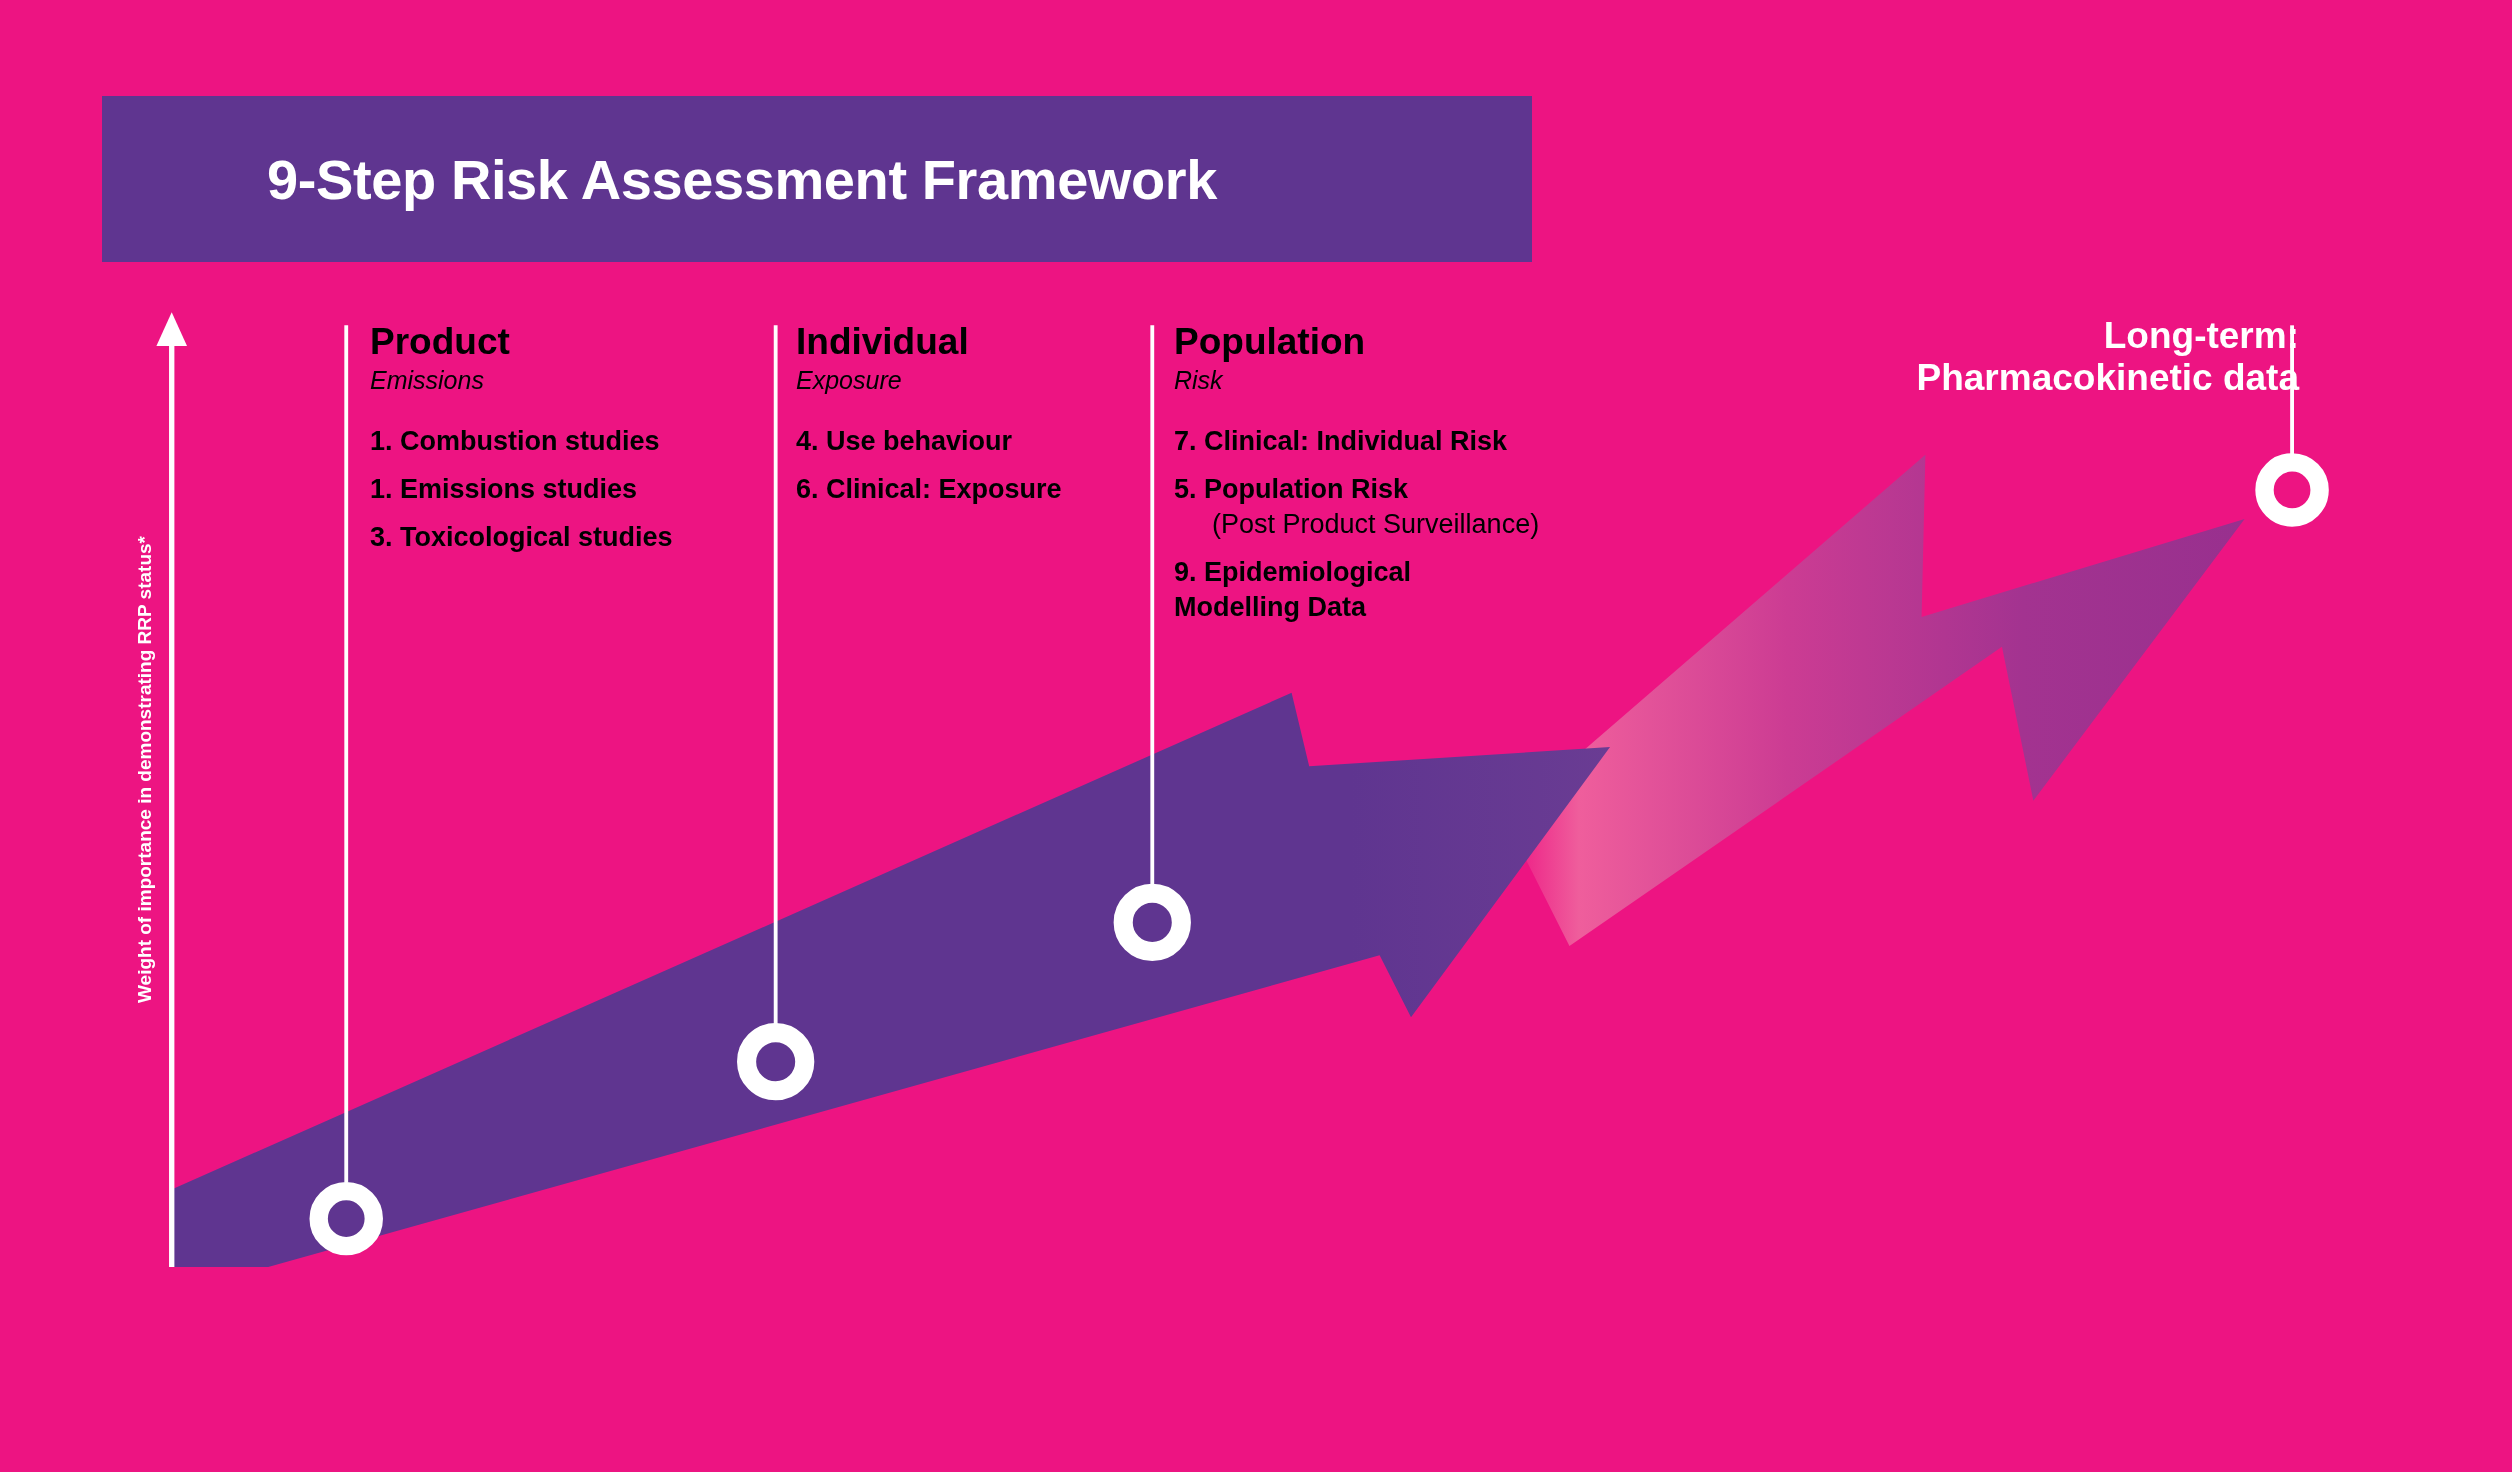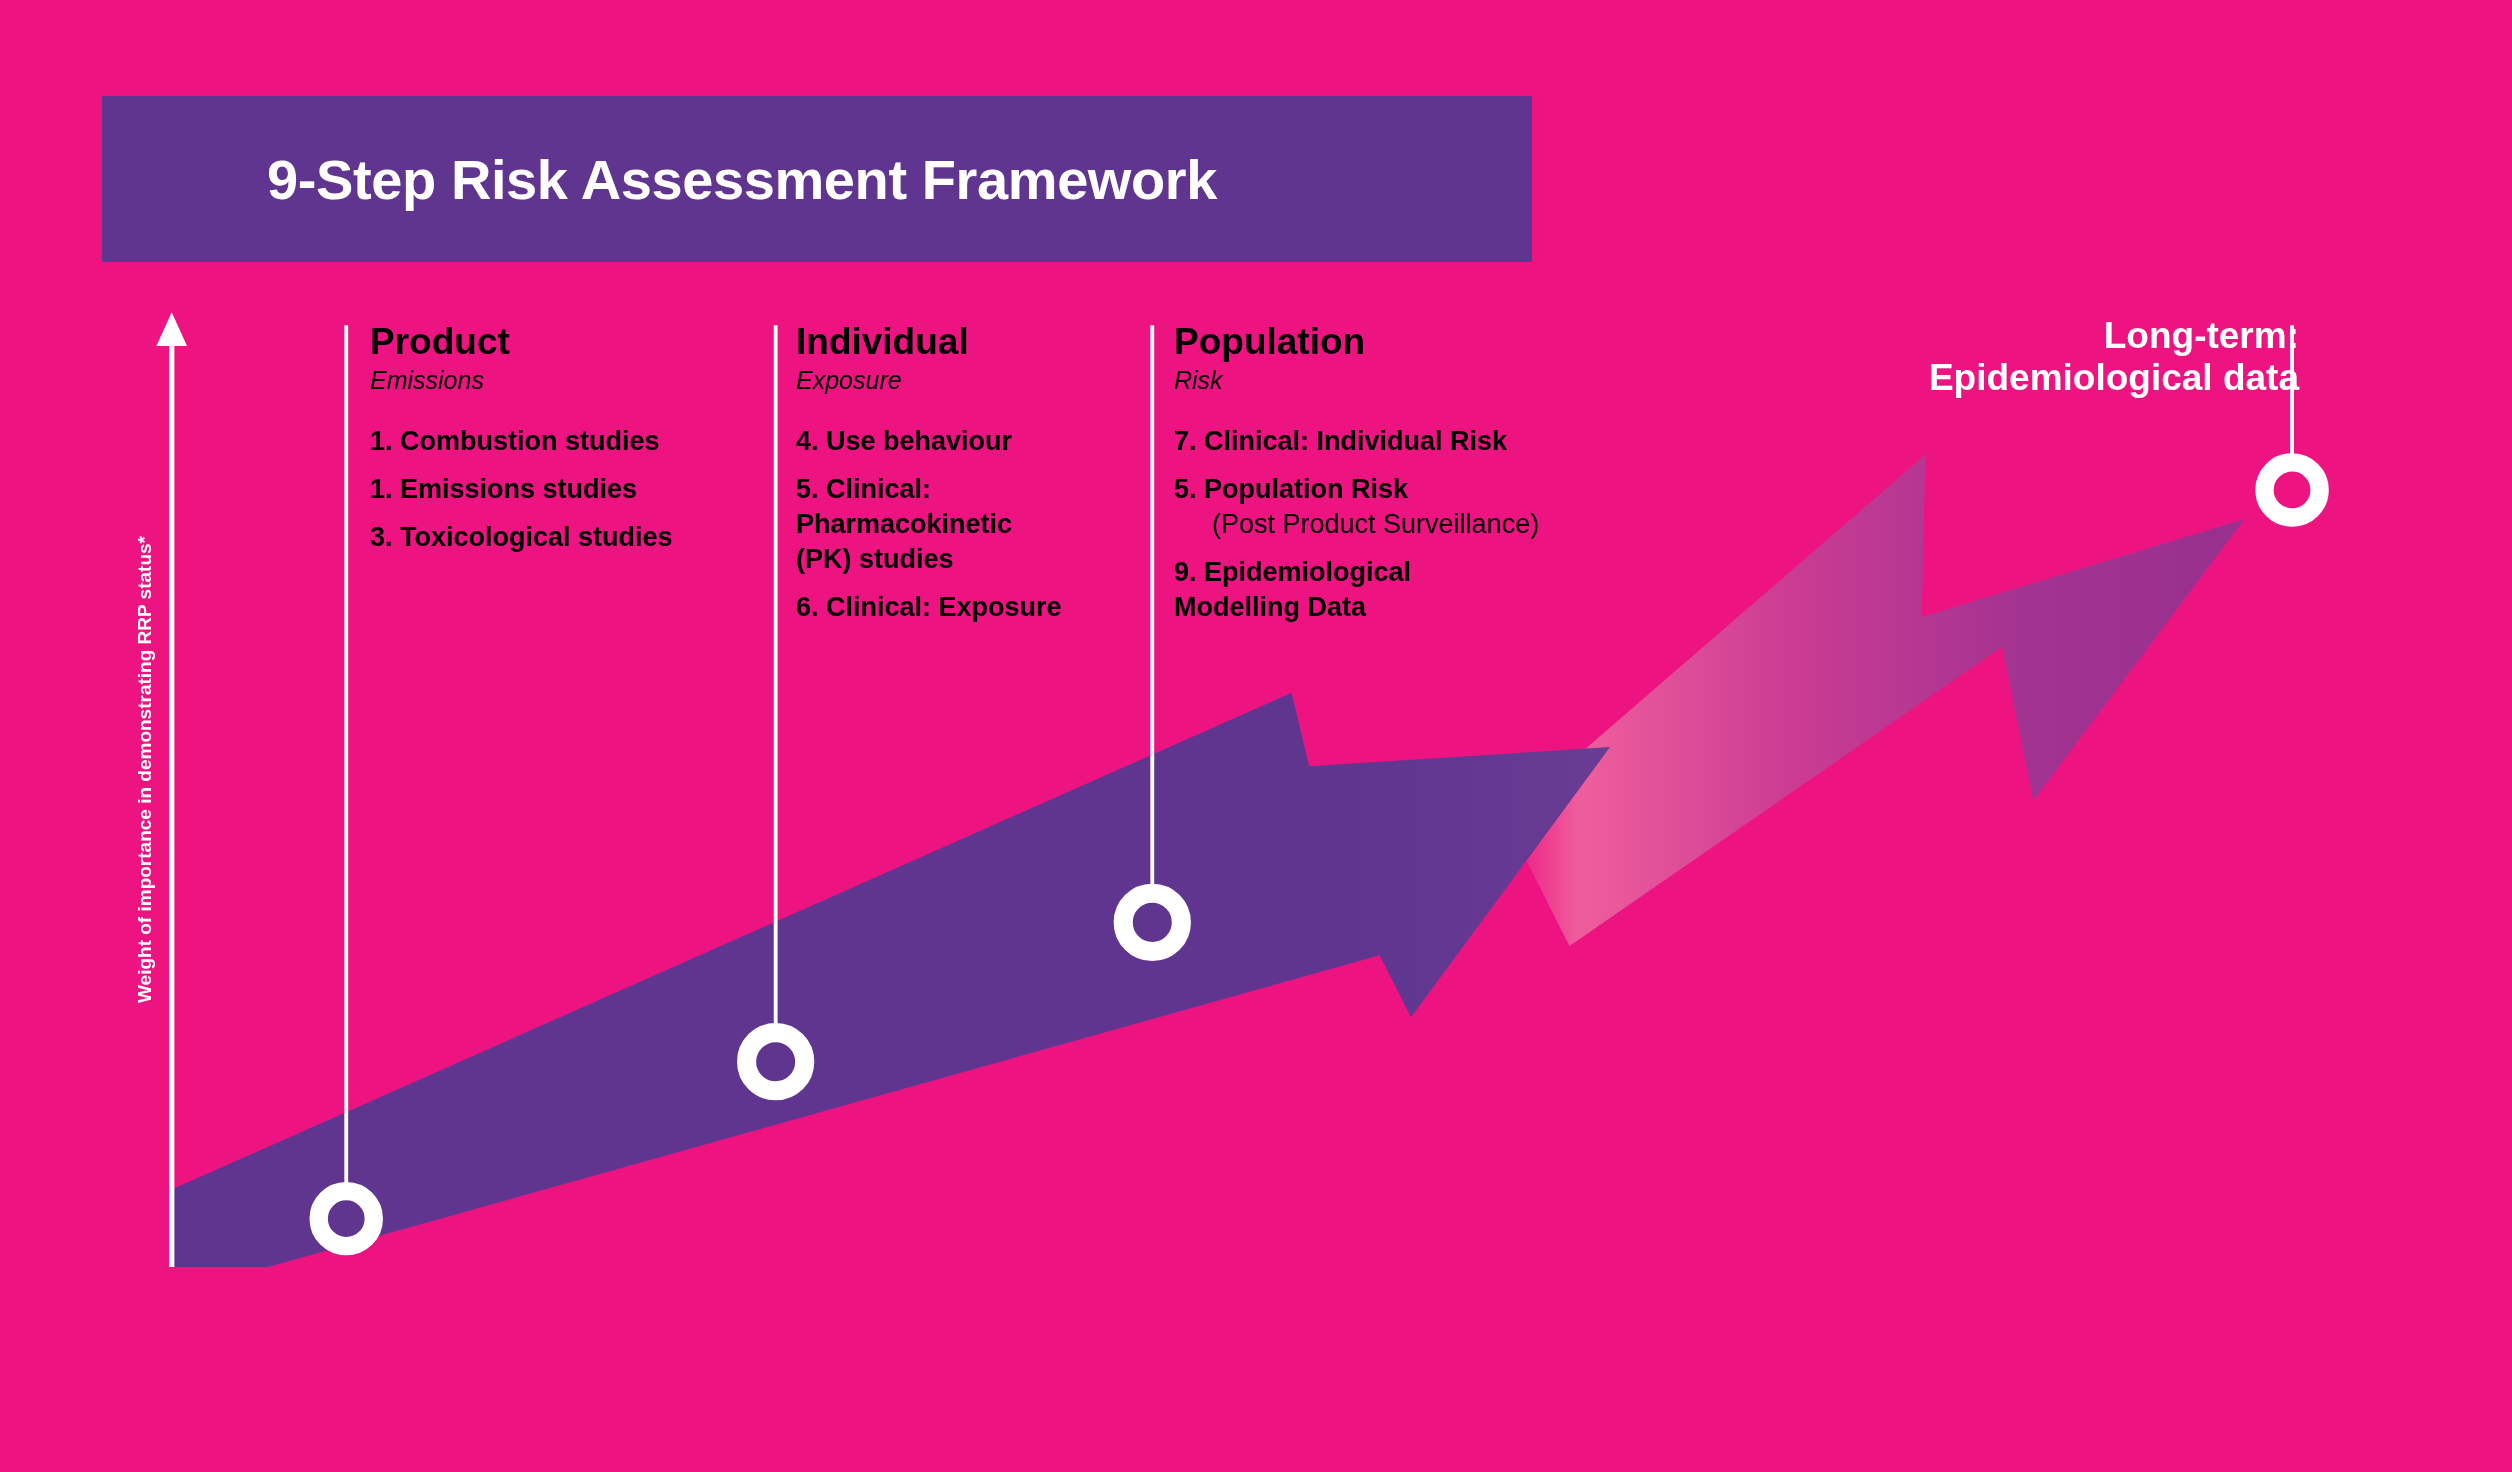--- a/index.html
+++ b/index.html
@@ -186,35 +186,32 @@
       <div class="stage-item">1. Emissions studies</div>
       <div class="stage-item">3. Toxicological studies</div>
     </div>
   </div>
 
   <div class="stage-col" style="left:796px; top:323px;">
     <div class="stage-title">Individual</div>
     <div class="stage-subtitle">Exposure</div>
     <div class="stage-items">
       <div class="stage-item">4. Use behaviour</div>
-      <div class="stage-item">5. Clinical:
-    Pharmacokinetic
-    (PK) studies</div>
       <div class="stage-item">6. Clinical: Exposure</div>
     </div>
   </div>
 
   <div class="stage-col" style="left:1174px; top:323px;">
     <div class="stage-title">Population</div>
     <div class="stage-subtitle">Risk</div>
     <div class="stage-items">
       <div class="stage-item">7. Clinical: Individual Risk</div>
       <div class="stage-item"><span>5. Population Risk</span><br><span class="sub" style="padding-left:38px;">(Post Product Surveillance)</span></div>
       <div class="stage-item">9. Epidemiological
     Modelling Data</div>
     </div>
   </div>
 
   <div id="longterm-label">Long-term:
-Epidemiological data</div>
+Pharmacokinetic data</div>
 
 </div>
 
 
 </body></html>

